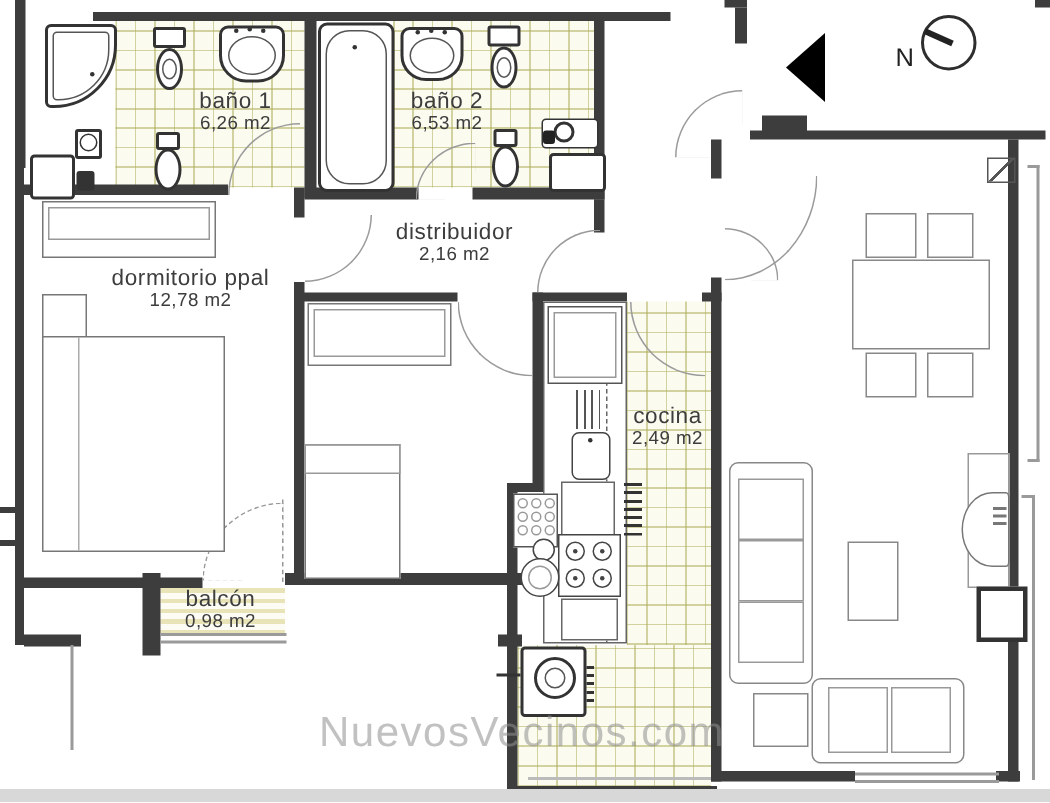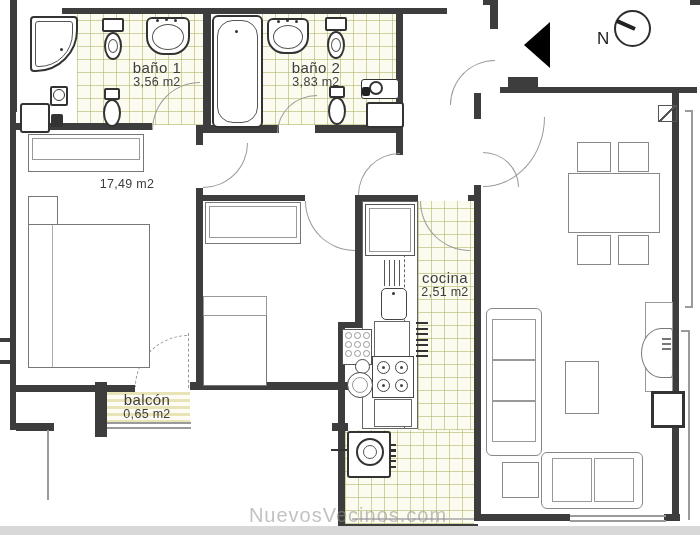--- a/index.html
+++ b/index.html
@@ -22,22 +22,22 @@
   .dt{width:3px;height:3px;background:#333;border-radius:50%}
   .br{border:1.5px solid #444;border-radius:50%;background:#fff}
   .br::after{content:'';position:absolute;inset:34%;background:#444;border-radius:50%}
   .ring{border:2px solid #333;border-radius:50%;background:#fff}
   .lbl{transform:translateX(-50%);text-align:center;line-height:1.05;z-index:30;white-space:nowrap}
   .rn{font-size:15px;letter-spacing:.4px}
   .ra{font-size:12.5px;letter-spacing:.3px}
   .dash{border-left:1px dashed #666;background:transparent}
   .hstripes{background:repeating-linear-gradient(0deg,#333 0 2px,transparent 2px 5.5px)}
   .vstripes{background:repeating-linear-gradient(90deg,#555 0 1.5px,transparent 1.5px 5px)}
-  #watermark{position:absolute;left:348px;top:504px;transform:translateX(-50%);
-     font-size:20px;letter-spacing:1px;color:var(--watermark,#909090);opacity:.55;z-index:40}
+  #watermark{position:absolute;left:348px;top:472px;transform:translateX(-50%);
+     font-size:28px;letter-spacing:1px;color:var(--watermark,#909090);opacity:.55;z-index:40}
   #northN{position:absolute;left:597px;top:29px;font-size:17px;color:#222;z-index:5}
 </style>
 </head>
 <body>
 
 <div id="plan">
 
   <i class="tile" style="left:77px;top:14px;width:126px;height:111px"></i>
   <i class="tile" style="left:262px;top:14px;width:134px;height:111px"></i>
   <i class="tile" style="left:418px;top:201px;width:56px;height:229px"></i>
@@ -209,34 +209,39 @@
   <i style="left:651px;top:391px;width:34px;height:37px;border:3px solid #333;background:#fff"></i>
   <i style="left:658px;top:105px;width:19px;height:17px;border:1px solid #555;background:linear-gradient(135deg,transparent 46%,#555 46%,#555 54%,transparent 54%)"></i>
 
   <i style="left:614px;top:10px;width:37px;height:37px;border:2px solid #2e2e2e;border-radius:50%;background:#fff"></i>
   <i style="left:615px;top:27px;width:20px;height:4px;background:#222;transform:rotate(24deg);transform-origin:100% 50%"></i>
   <span id="northN">N</span>
   <i style="left:524px;top:22px;width:0;height:0;border-top:23px solid transparent;border-bottom:23px solid transparent;border-right:26px solid #000;background:transparent"></i>
 
   <div class="lbl" style="position:absolute;left:157px;top:60px">
     <div class="rn">baño 1</div>
-    <div class="ra">3,56 m2</div>
-  </div>
-  <div class="lbl" style="position:absolute;left:316px;top:60px">
+    <div class="ra">6,26 m2</div>
+  </div>
+  <div class="lbl" style="position:absolute;left:298px;top:60px">
     <div class="rn">baño 2</div>
-    <div class="ra">3,83 m2</div>
+    <div class="ra">6,53 m2</div>
+  </div>
+  <div class="lbl" style="position:absolute;left:303px;top:147px">
+    <div class="rn">distribuidor</div>
+    <div class="ra">2,16 m2</div>
   </div>
   <div class="lbl" style="position:absolute;left:127px;top:178px">
-    <div class="ra">17,49 m2</div>
+    <div class="rn">dormitorio ppal</div>
+    <div class="ra">12,78 m2</div>
   </div>
   <div class="lbl" style="position:absolute;left:445px;top:270px">
     <div class="rn">cocina</div>
-    <div class="ra">2,51 m2</div>
+    <div class="ra">2,49 m2</div>
   </div>
   <div class="lbl" style="position:absolute;left:147px;top:392px">
     <div class="rn">balcón</div>
-    <div class="ra">0,65 m2</div>
+    <div class="ra">0,98 m2</div>
   </div>
 
   <div id="watermark">NuevosVecinos.com</div>
   <i style="left:0;top:526px;width:700px;height:9px;background:var(--bottom_bar,#d8d8d8)"></i>
 
 </div>
 
 </body></html>

